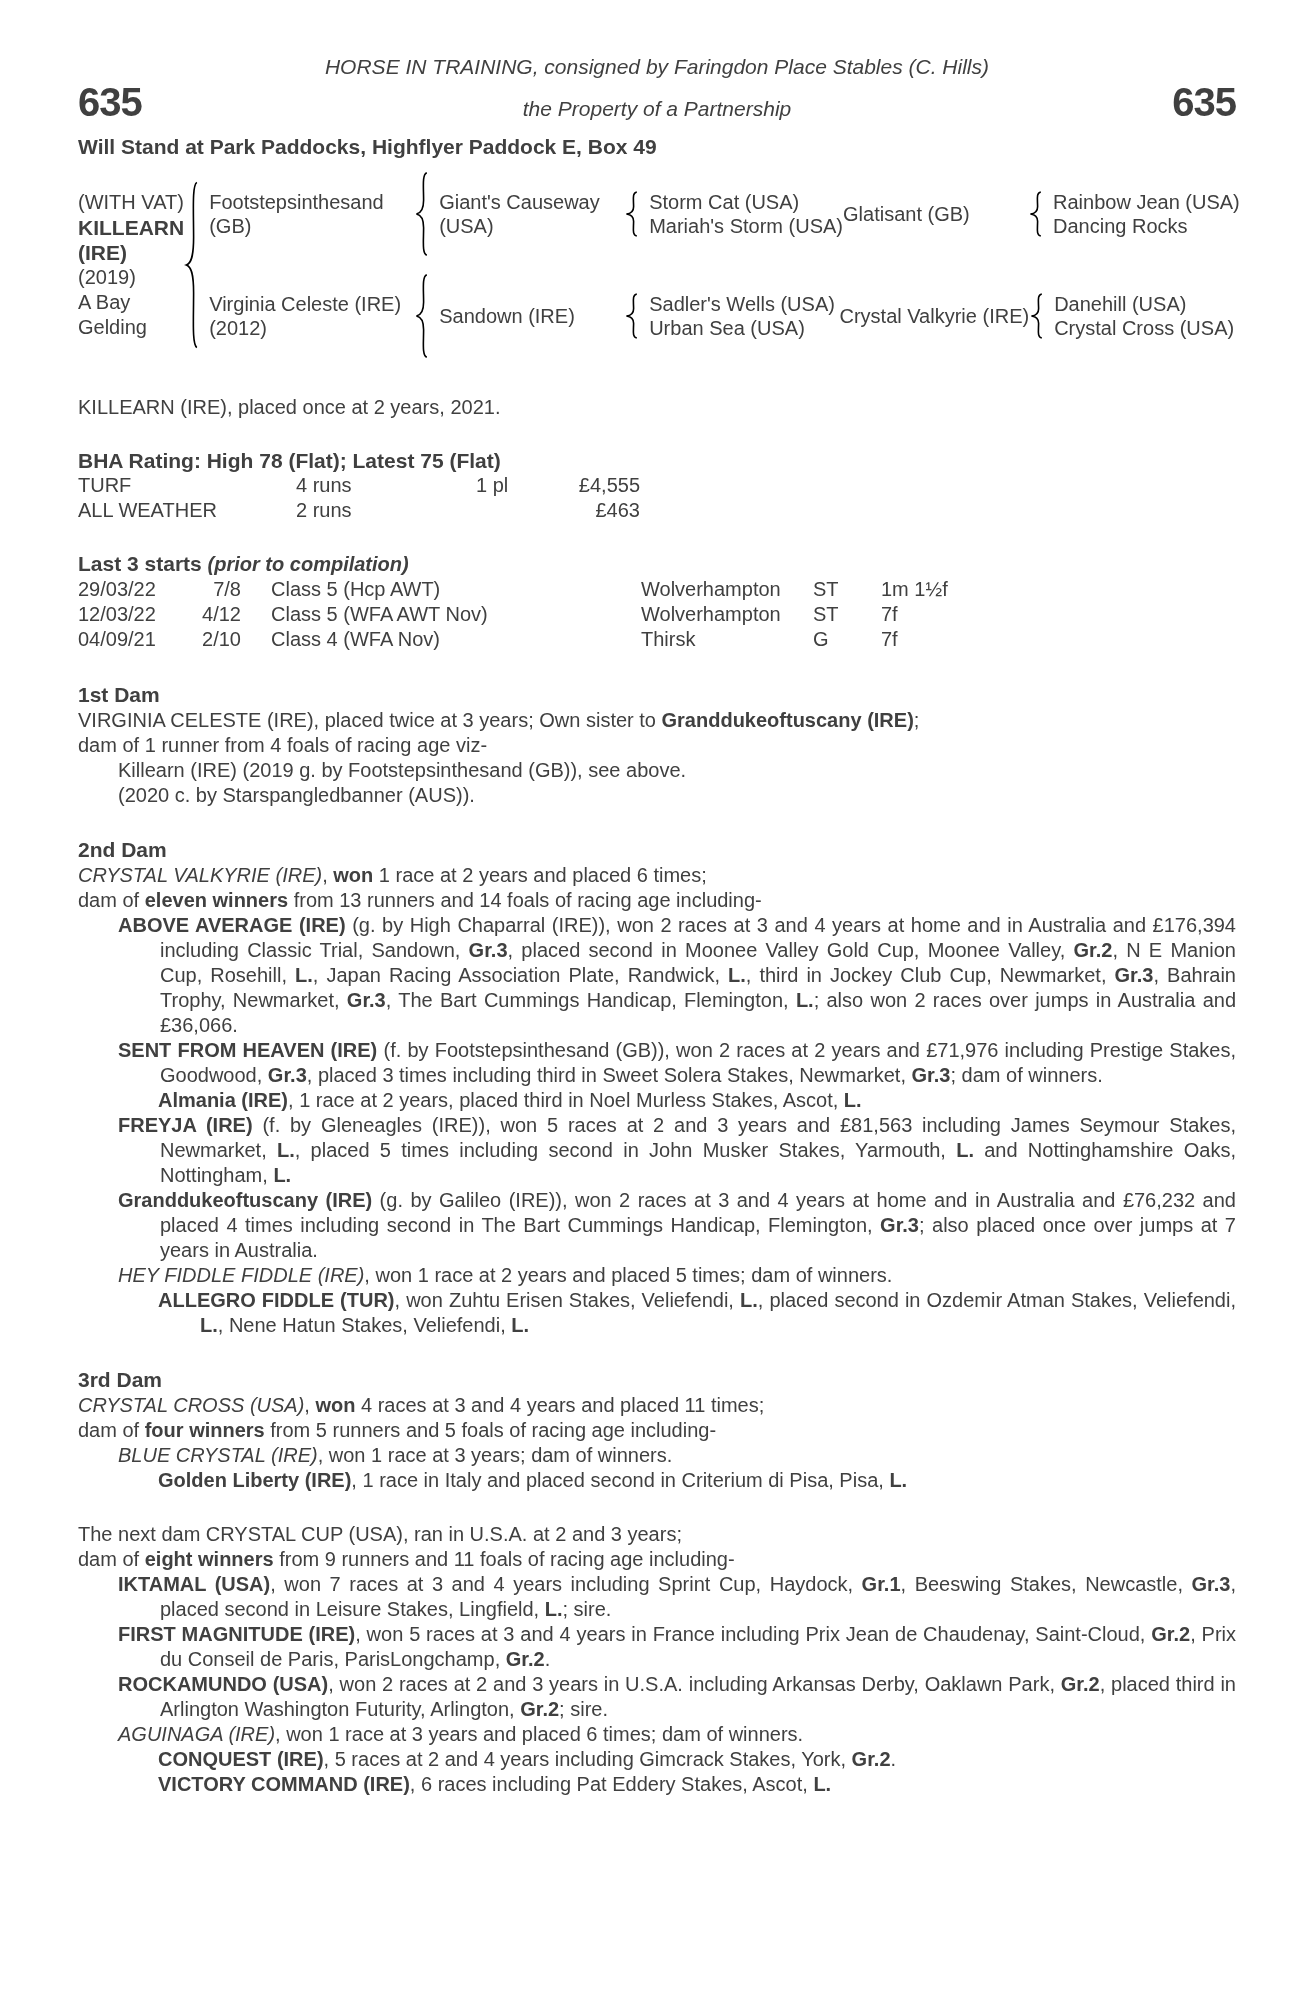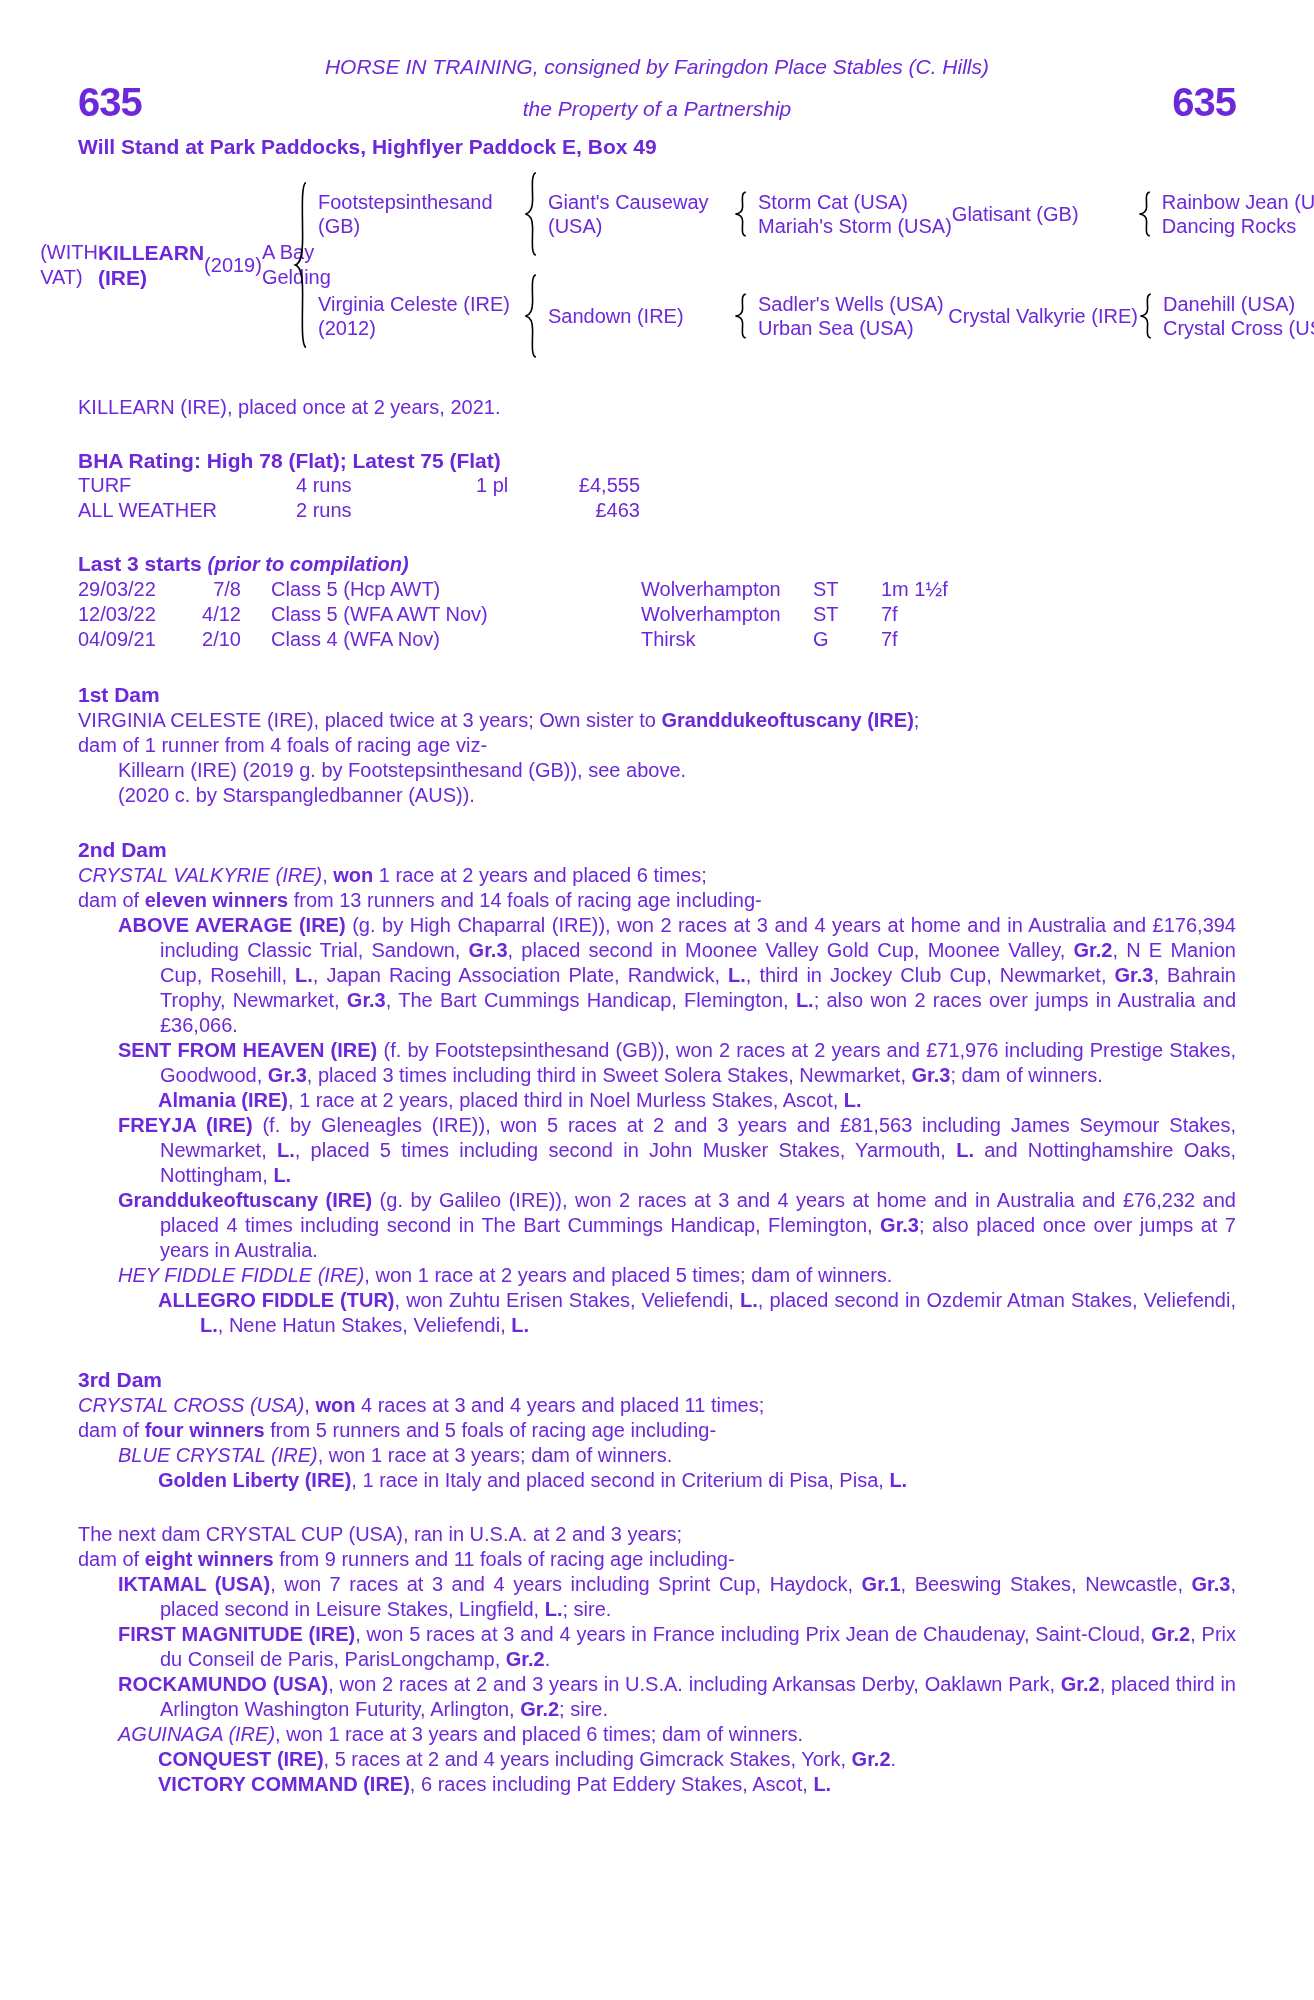--- a/index.html
+++ b/index.html
@@ -1,35 +1,35 @@
 <!DOCTYPE html>
 <html><head>
 <meta charset="utf-8">
 <style>
   html,body { margin:0; padding:0; background:#e8e8e8; }
   * { box-sizing:border-box; }
   .page {
-    width:1314px; height:2000px; background:#ffffff; color:#6d28d9;
+    width:1314px; height:2000px; background:#ffffff; color:#404040;
     margin:0 auto; padding:54px 78px 0 78px;
     font-family:"Liberation Sans", sans-serif;
     font-size:20px; line-height:25px;
   }
   .b { font-weight:bold; }
   .i { font-style:italic;font-weight:bold; }
 
   
   .hdr-line1 { text-align:center; font-style:italic; font-size:21px; line-height:26px; }
   .hdr-row { display:flex; justify-content:space-between; align-items:baseline; margin-top:2px; }
   .lot { font-weight:bold; font-size:40px; line-height:40px; letter-spacing:-1px; }
   .property { font-style:italic; font-size:21px; }
   .stand { font-weight:bold; font-size:21px; margin-top:12px; }
 
   
   .ped { display:flex; height:204px; margin-top:4px; }
-  .ped-root { width:215px; display:flex; flex-direction:row; justify-content:center;align-items:center; }
+  .ped-root { width:215px; display:flex; flex-direction:column; justify-content:center; }
   .ped-root .horse-name { font-weight:bold; font-size:21px; }
   .gen2 { display:flex; flex-direction:column; flex:1; }
   .gen2-cell { flex:1; display:flex; align-items:center; }
   .gen3 { display:flex; flex-direction:row; flex:1; height:100%; }
   .gen3-cell { flex:1; display:flex; align-items:center; }
   .gen4 { display:flex; flex-direction:column; justify-content:center; }
   .gen4 div { line-height:24px; white-space:nowrap; }
   .gen-name { line-height:24px; }
   .gen-name div { white-space:nowrap; }
   .w2 { min-width:205px; }

